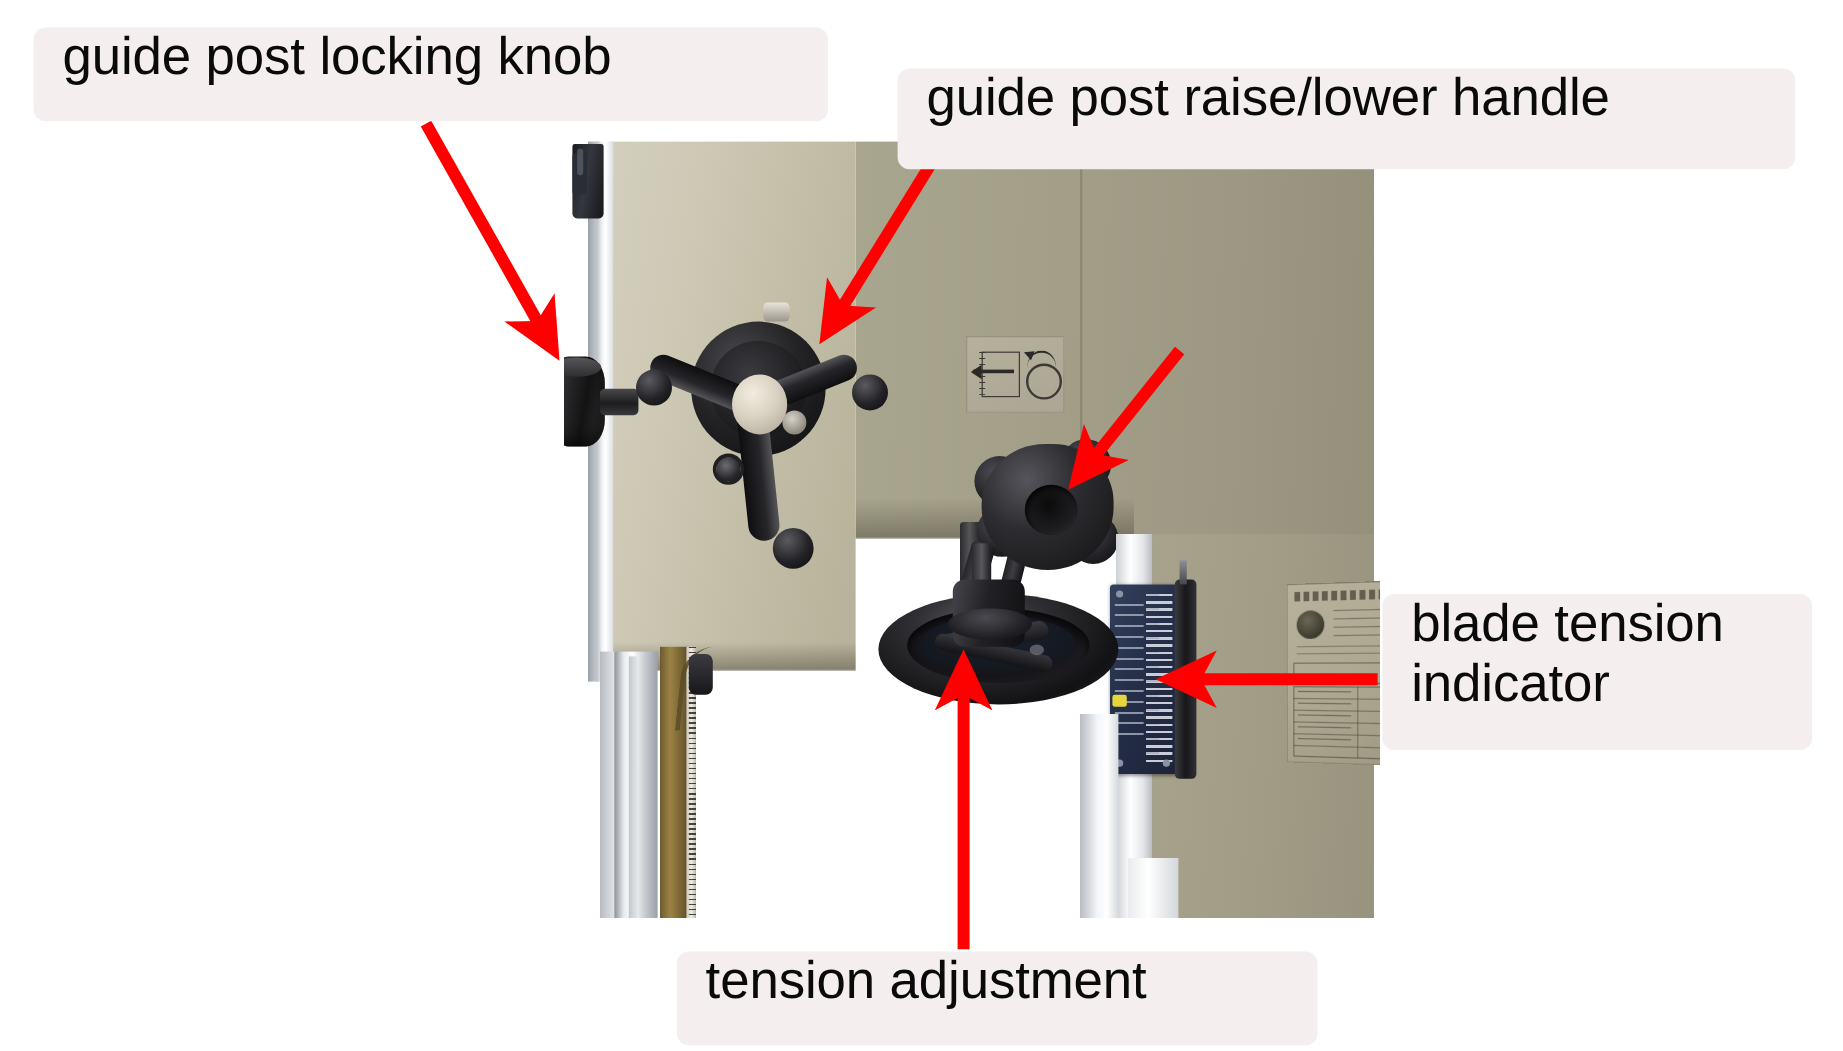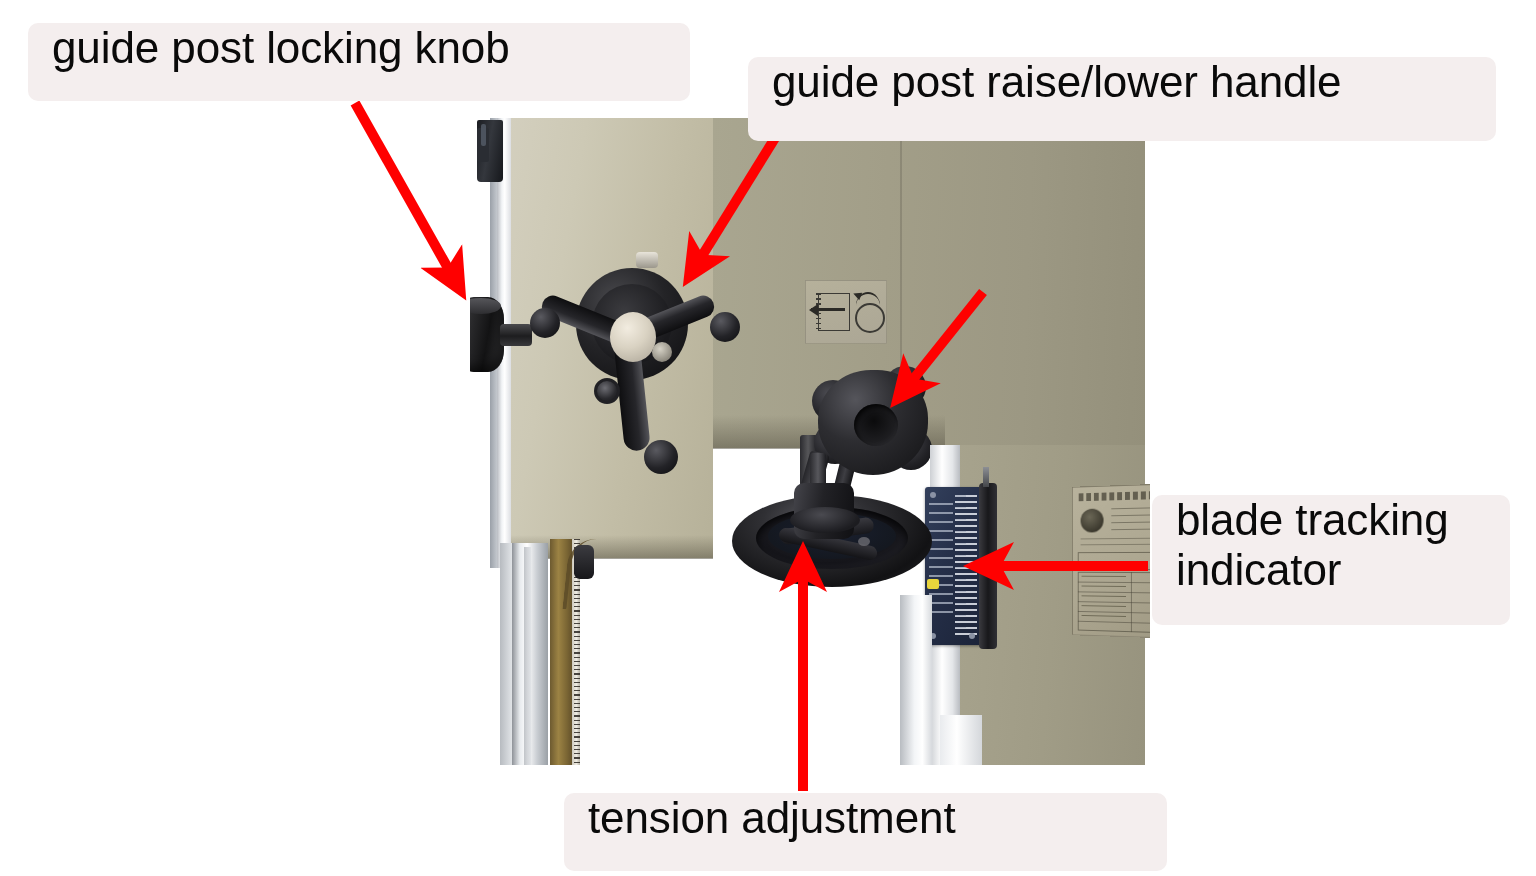--- a/index.html
+++ b/index.html
@@ -367,21 +367,21 @@
     letter-spacing:-0.1px;
     padding:0 24px;
     box-sizing:border-box;
     white-space:pre-line;
     font-weight:400;
   }
   #label-lock{left:28px;top:23px;width:662px;height:78px;}
   #label-raise{left:748px;top:30px;width:748px;height:84px;margin-top:27px;}
   #label-track{left:950px;top:212px;width:556px;height:80px;}
   #label-blade{left:1152px;top:495px;width:358px;height:130px;}
-  #label-tension{left:564px;top:793px;width:603px;height:78px;}
+  #label-tension{left:564px;top:793px;width:534px;height:78px;}
 
   
   .arrows{position:absolute;left:0;top:0;width:1536px;height:876px;pointer-events:none;}
 </style>
 </head>
 <body>
 
 <div id="stage">
 
   <div class="photo">
@@ -513,18 +513,18 @@
     <line x1="1148" y1="566" x2="990" y2="566" stroke="#ff0000" stroke-width="10" marker-end="url(#ah)"></line>
 
     <line x1="803" y1="791" x2="803" y2="568" stroke="#ff0000" stroke-width="10" marker-end="url(#ah)"></line>
   </svg>
 
   <div class="label" id="label-lock">guide post locking knob</div>
 
   <div class="label" id="label-raise">guide post raise/lower handle</div>
 
 
-  <div class="label" id="label-blade">blade tracking
+  <div class="label" id="label-blade">blade tension
 indicator</div>
 
   <div class="label" id="label-tension">tension adjustment</div>
 
 </div>
 
 </body></html>

